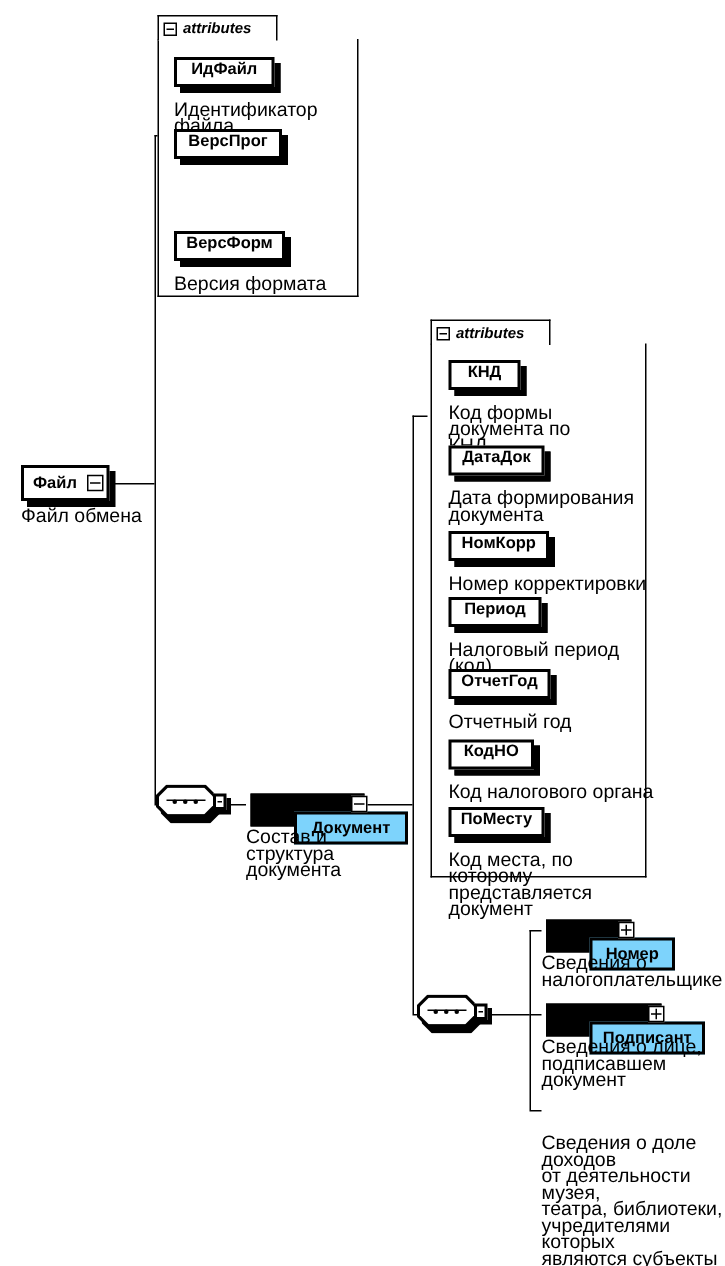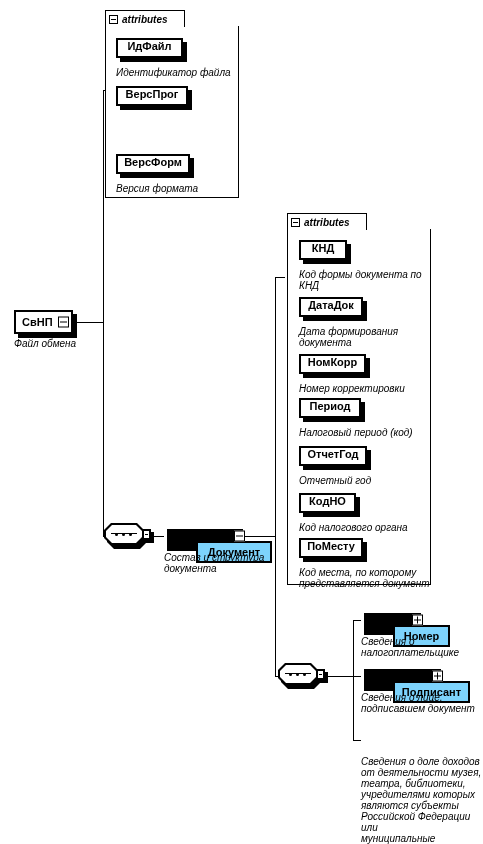--- a/index.html
+++ b/index.html
@@ -172,25 +172,24 @@
     position: absolute;
     top: 1px; bottom: 1px;
     left: 4px;
     width: 1px;
     background: #000;
   }
 
   
   .caption {
     position: absolute;
-    font-size: 10px;
+    font-size: 13px;
     line-height: 11px;
     color: #000;
     white-space: pre-line;
-    font-style: italic;
   }
 
   
   .seq {
     position: absolute;
     width: 46px;
     height: 26px;
   }
   .seq .oct-shadow {
     position: absolute;
@@ -338,21 +337,21 @@
 
   <div class="line h" style="left:324px; top:676px; width:29px;"></div>
   <div class="line v" style="left:353px; top:620px; height:120px;"></div>
   <div class="line h" style="left:353px; top:620px; width:8px;"></div>
   <div class="line h" style="left:353px; top:676px; width:8px;"></div>
   <div class="line h" style="left:353px; top:740px; width:8px;"></div>
 
   <div class="root" style="left:14px; top:310px; width:59px; height:24px;">
     <div class="shadow"></div>
     <div class="face">
-      <span>СвНП</span>
+      <span>Файл</span>
     </div>
     <div class="toggle"></div>
   </div>
   <div class="caption" style="left:14px; top:338px; width:90px;">Файл обмена</div>
 
   <div class="attrtab" style="left:105px; top:10px; width:80px;">
     <span class="pm"></span>
     <span class="attrtab-label">attributes</span>
   </div>
   <div class="tabjoin" style="left:106px; top:26px; width:78px;"></div>

